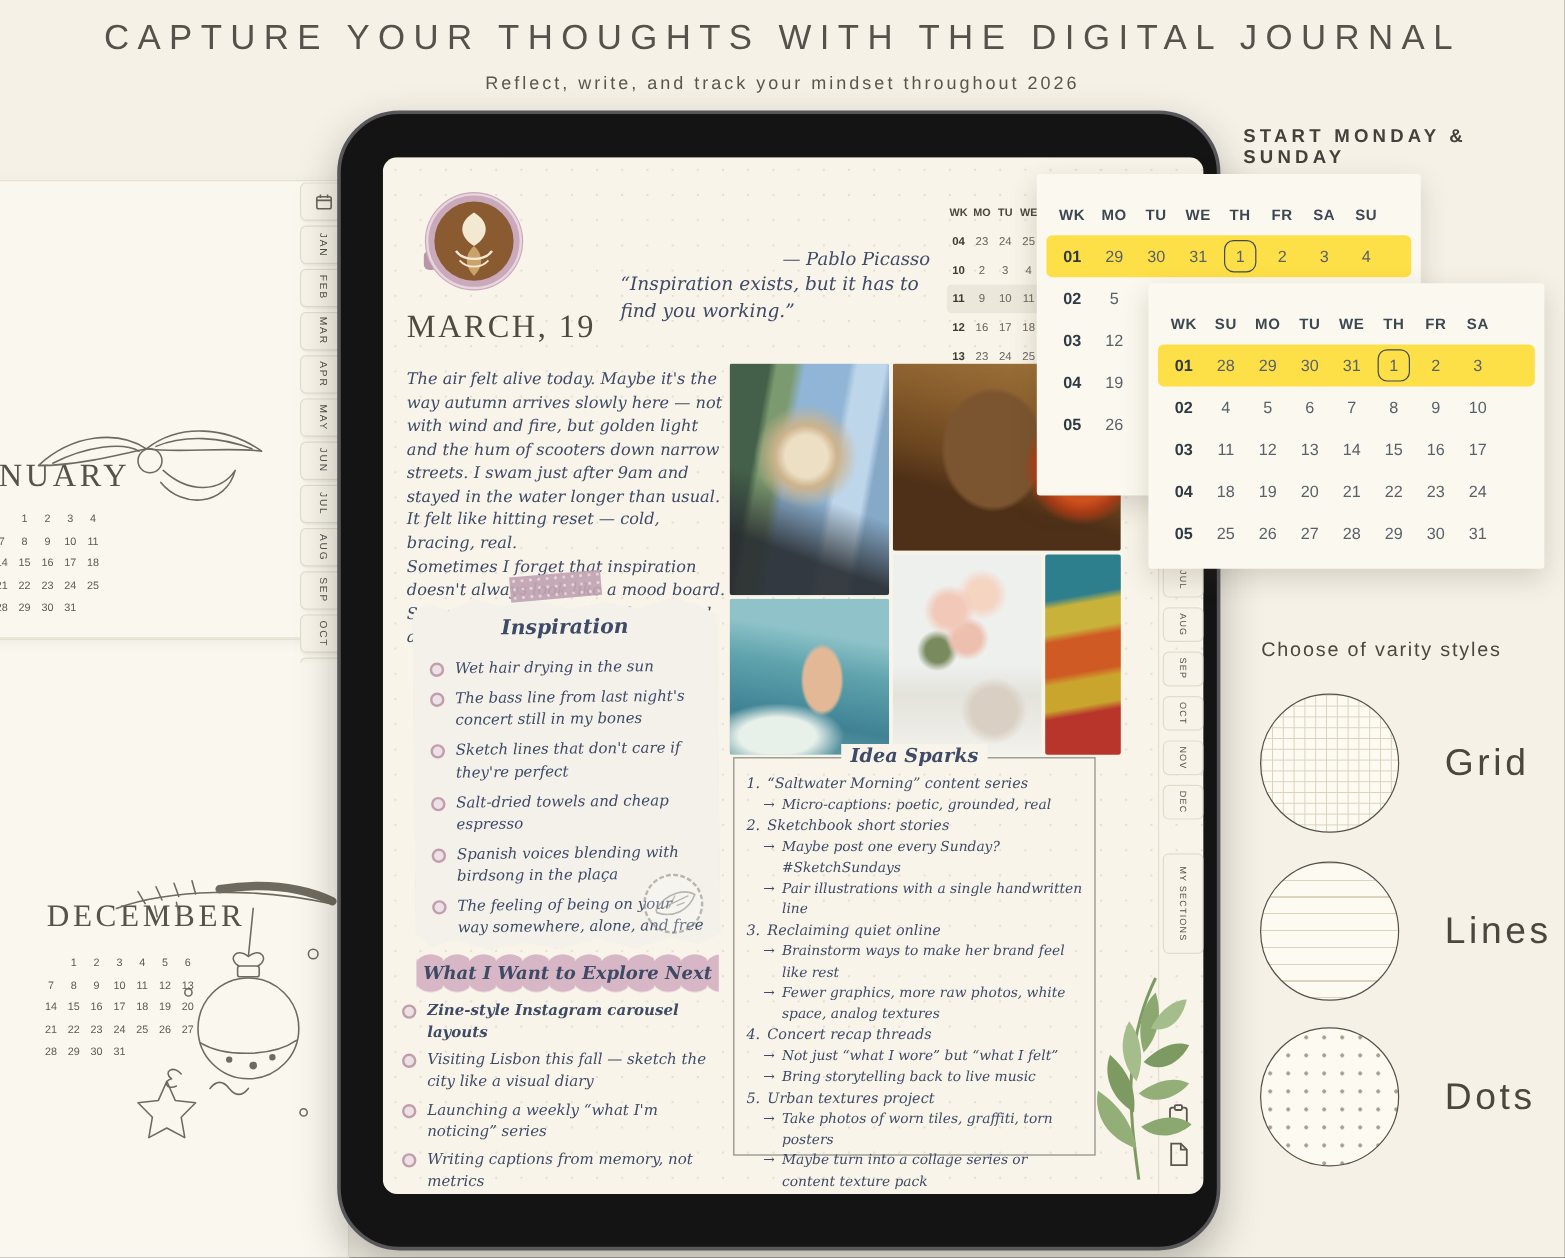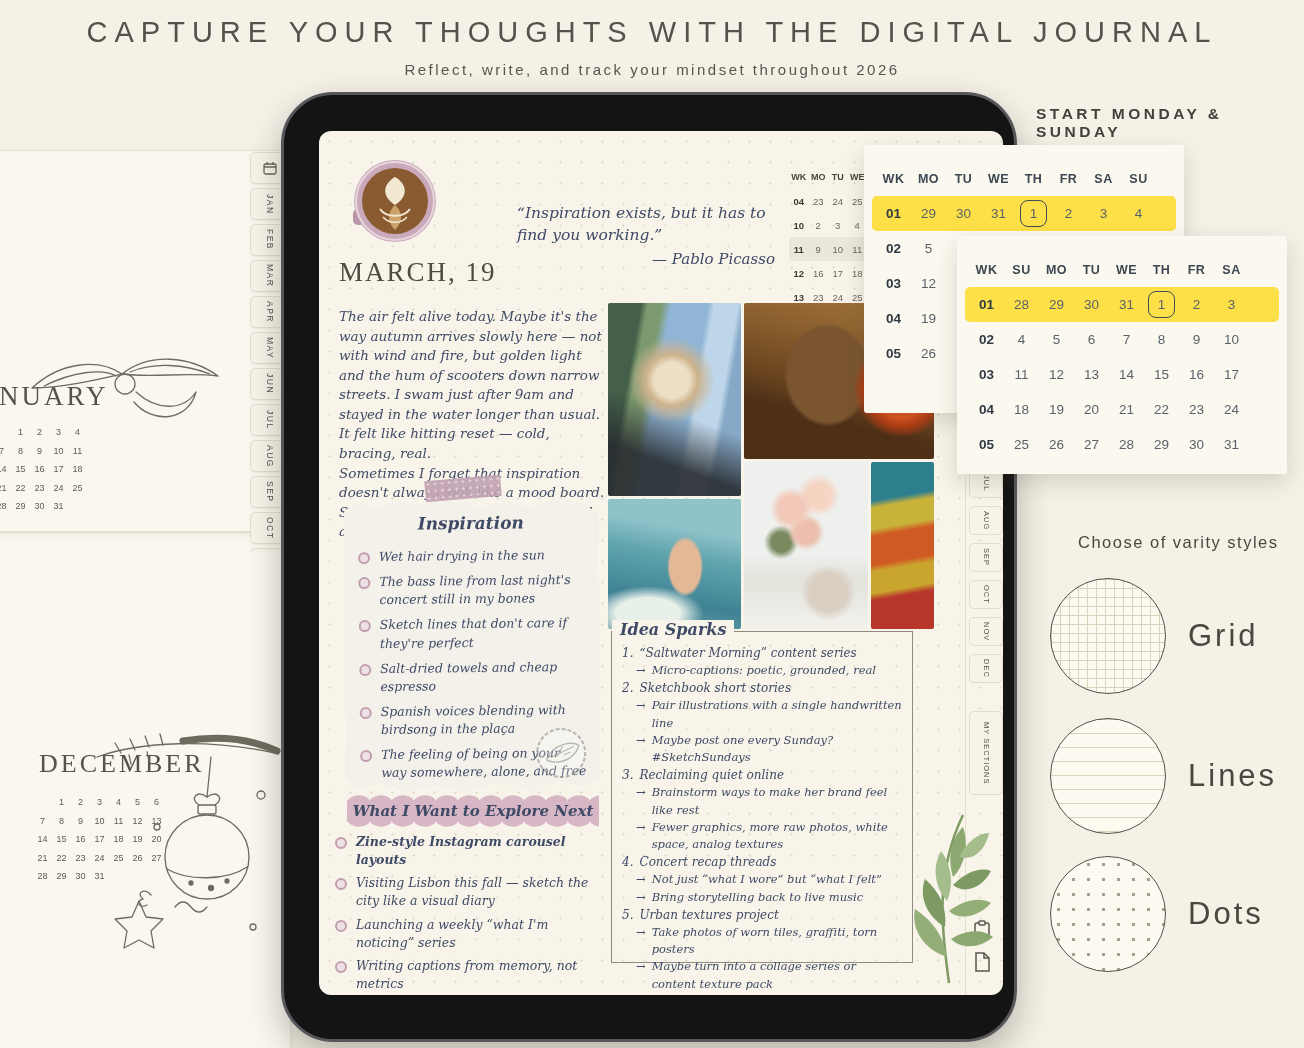--- a/index.html
+++ b/index.html
@@ -103,21 +103,21 @@
 
   
   #explore-head{left:28px;top:664px;width:252px;height:32px;text-align:center;line-height:32px;
       font-size:15px;font-weight:700;z-index:2;
       background-image:radial-gradient(circle 16px at 12px 16px,#d7b7c5 96%,rgba(0,0,0,0) 100%);
       background-size:22px 32px;background-repeat:repeat-x;}
   #explore-list{left:16px;top:702px;width:274px;}
 
   
   #sparks{left:292px;top:500px;width:300px;height:330px;border:1px solid #8b8b82;}
-  #sparks-title{top:-12px;left:0;width:100%;text-align:left;}
+  #sparks-title{top:-12px;left:0;width:100%;text-align:center;}
   #sparks-title .stxt{background:#f8f4e9;padding:0 8px;font-size:16px;font-weight:700;}
   #sparks-list{padding:12px 10px 0 10px;}
   .sp-main{font-size:12px;line-height:1.5;display:flex;gap:6px;}
   .sp-sub{font-size:11.5px;line-height:1.5;padding-left:14px;display:flex;gap:6px;}
   .sp-sub::before{content:"→";color:#3e4a66;font-style:normal;flex:0 0 auto;}
 
   
   #tabline{left:646px;top:330px;width:1px;height:534px;background:#e5dfd0;}
   #itabs{left:650px;top:338px;display:flex;flex-direction:column;gap:8px;}
   .itab{width:32px;height:27px;background:#f7f3e8;border:1px solid #e2dccc;border-radius:5px;
@@ -131,22 +131,22 @@
   .ovl{background:#fbf8ef;box-shadow:0 8px 22px rgba(70,60,40,.18);border-radius:3px;padding:16px 0 12px 0;}
   #card-mon{left:864px;top:145px;width:320px;height:240px;z-index:40;}
   #card-sun{left:957px;top:236px;width:330px;z-index:41;}
   .ovl .cal-row{height:35px;padding:0 12px;}
   .ovl .cal-cell{width:35px;font-size:13.5px;color:#59626a;}
   .ovl .cal-head .cal-cell{font-weight:700;color:#3c4752;font-size:12.5px;letter-spacing:.5px;}
   .ovl .wk{font-weight:700;color:#2f3a44;}
   .ovl .hl{background:#fde047;border-radius:5px;margin:0 8px;padding:0 4px;}
 
   
-  #styles-title{left:1051px;top:533px;font-size:16.5px;letter-spacing:1.5px;color:#4b473f;margin-left:27px;}
-  .style-row{left:1050px;display:flex;align-items:center;gap:22px;justify-content:flex-end;}
+  #styles-title{left:1051px;top:533px;font-size:16.5px;letter-spacing:1.5px;color:#4b473f;}
+  .style-row{left:1050px;display:flex;align-items:center;gap:38px;justify-content:flex-end;}
   #row-grid{top:578px;} #row-lines{top:718px;} #row-dots{top:856px;}
   .circle{width:114px;height:114px;border-radius:50%;border:1.5px solid #55514a;background-color:#fdfaf2;}
   .c-grid{background-image:linear-gradient(#dcd3bf 1px,rgba(0,0,0,0) 1px),
                            linear-gradient(90deg,#dcd3bf 1px,rgba(0,0,0,0) 1px);background-size:9px 9px;}
   .c-lines{background-image:repeating-linear-gradient(#dcd3bf 0 1px,rgba(0,0,0,0) 1px 14px);}
   .c-dots{background-image:radial-gradient(#a89f8d 1.5px,rgba(0,0,0,0) 1.8px);background-size:15px 15px;}
   .style-label{font-size:31px;letter-spacing:3px;color:#4b473f;}
 
   .leaf-sprig{left:572px;top:676px;z-index:1;}
 </style>
@@ -344,22 +344,22 @@
       <circle cx="42" cy="42" r="33" fill="#8a5a30"></circle>
       <path d="M42,18 C54,25 56,37 42,46 C28,37 30,25 42,18Z" fill="#f3e8d2"></path>
       <path d="M42,46 C50,53 50,63 42,71 C34,63 34,53 42,46Z" fill="#caa36b"></path>
       <path d="M27,50 C33,59 51,59 57,50" stroke="#f3e8d2" stroke-width="2" fill="none"></path>
       <path d="M30,58 C36,65 48,65 54,58" stroke="#f3e8d2" stroke-width="1.5" fill="none"></path>
     </svg>
 
     <div class="abs" id="march">MARCH, 19</div>
 
     <div class="abs script" id="quote">
+      <div id="quote-author">— Pablo Picasso</div>
       <div>“Inspiration exists, but it has to find you working.”</div>
-      <div id="quote-author">— Pablo Picasso</div>
     </div>
 
     <div class="abs" id="minical">
         <div class="cal-row cal-head">
           <div class="cal-cell">WK</div>
           <div class="cal-cell">MO</div>
           <div class="cal-cell">TU</div>
           <div class="cal-cell">WE</div>
           <div class="cal-cell">TH</div>
           <div class="cal-cell">FR</div>
@@ -617,25 +617,25 @@
 
           </div>
 
           <div class="sp-item">
             <div class="sp-main script">
               <span>2.</span>
               <span>Sketchbook short stories</span>
             </div>
 
               <div class="sp-sub script">
+              <span>Maybe post one every Sunday? #SketchSundays</span>
+            </div>
+
+              <div class="sp-sub script">
               <span>Pair illustrations with a single handwritten line</span>
-            </div>
-
-              <div class="sp-sub script">
-              <span>Maybe post one every Sunday? #SketchSundays</span>
             </div>
 
           </div>
 
           <div class="sp-item">
             <div class="sp-main script">
               <span>3.</span>
               <span>Reclaiming quiet online</span>
             </div>
 

